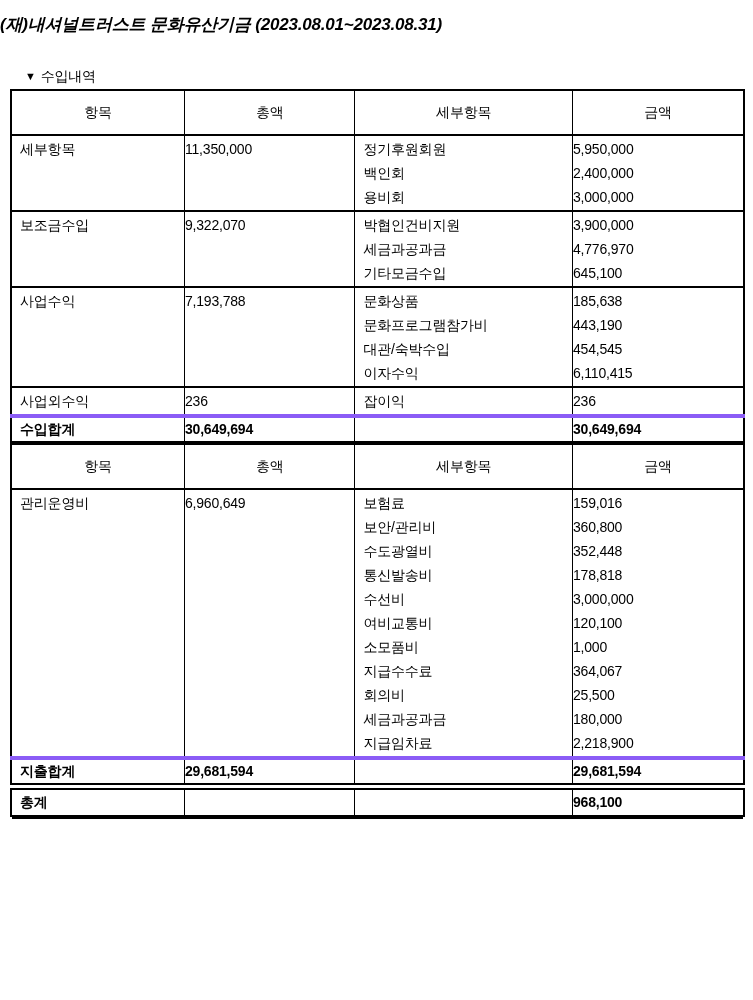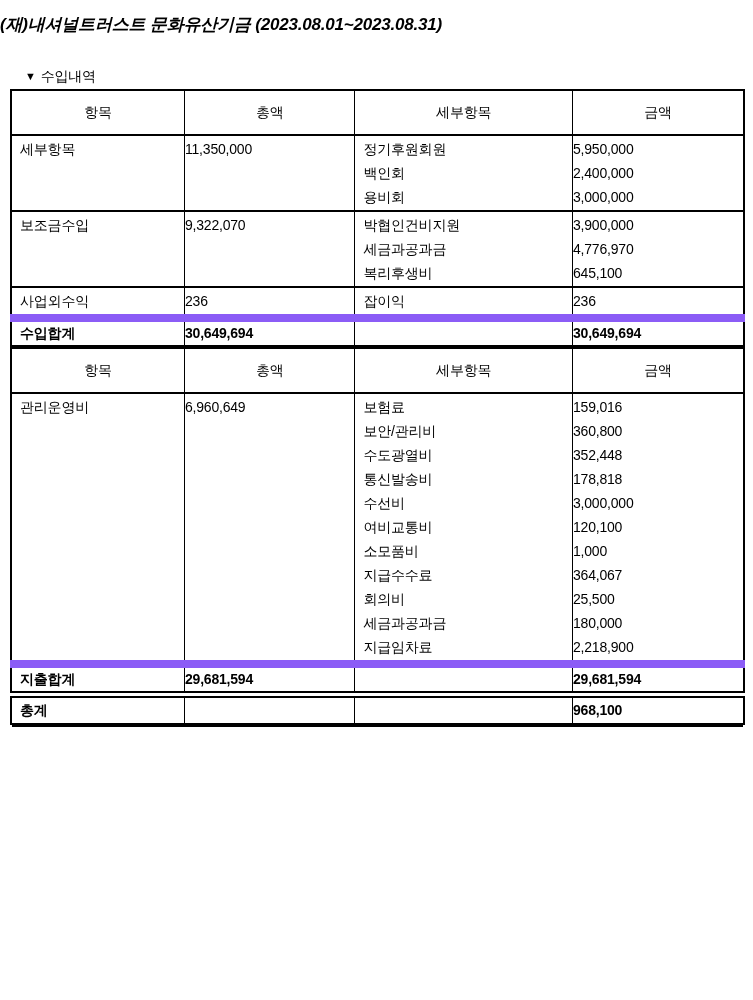--- a/index.html
+++ b/index.html
@@ -66,21 +66,21 @@
     white-space: nowrap;
   }
   td.item-cell .cell-line, td.detail-cell .cell-line {
     padding-left: 8px;
     text-align: left;
   }
   td.total-cell .cell-line, td.amount-cell .cell-line {
     padding-right: 8px;
   }
   tr.total-row > td {
-    border-top: 8px solid #8b5cf6;
+    border-top: 4px solid #8b5cf6;
     font-weight: bold;
     padding: 0;
   }
   tr.total-row .cell-line { line-height: 23px; }
   table.grand {
     margin-top: 3px;
   }
   table.grand td { font-weight: bold; padding: 1px 0; }
   table.grand .cell-line { line-height: 23px; }
 </style>
@@ -132,26 +132,46 @@
           <tr class="category">
             <td class="item-cell">
               <div class="cell-line">보조금수입</div>
             </td>
             <td class="total-cell">
               <div class="cell-line">9,322,070</div>
             </td>
             <td class="detail-cell">
               <div class="cell-line">박협인건비지원</div>
               <div class="cell-line">세금과공과금</div>
-              <div class="cell-line">복리후생비</div>
+              <div class="cell-line">기타모금수입</div>
             </td>
             <td class="amount-cell">
               <div class="cell-line">3,900,000</div>
               <div class="cell-line">4,776,970</div>
               <div class="cell-line">645,100</div>
+            </td>
+          </tr>
+          <tr class="category">
+            <td class="item-cell">
+              <div class="cell-line">사업수익</div>
+            </td>
+            <td class="total-cell">
+              <div class="cell-line">7,193,788</div>
+            </td>
+            <td class="detail-cell">
+              <div class="cell-line">문화상품</div>
+              <div class="cell-line">문화프로그램참가비</div>
+              <div class="cell-line">대관/숙박수입</div>
+              <div class="cell-line">이자수익</div>
+            </td>
+            <td class="amount-cell">
+              <div class="cell-line">185,638</div>
+              <div class="cell-line">443,190</div>
+              <div class="cell-line">454,545</div>
+              <div class="cell-line">6,110,415</div>
             </td>
           </tr>
           <tr class="category">
             <td class="item-cell">
               <div class="cell-line">사업외수익</div>
             </td>
             <td class="total-cell">
               <div class="cell-line">236</div>
             </td>
             <td class="detail-cell">

